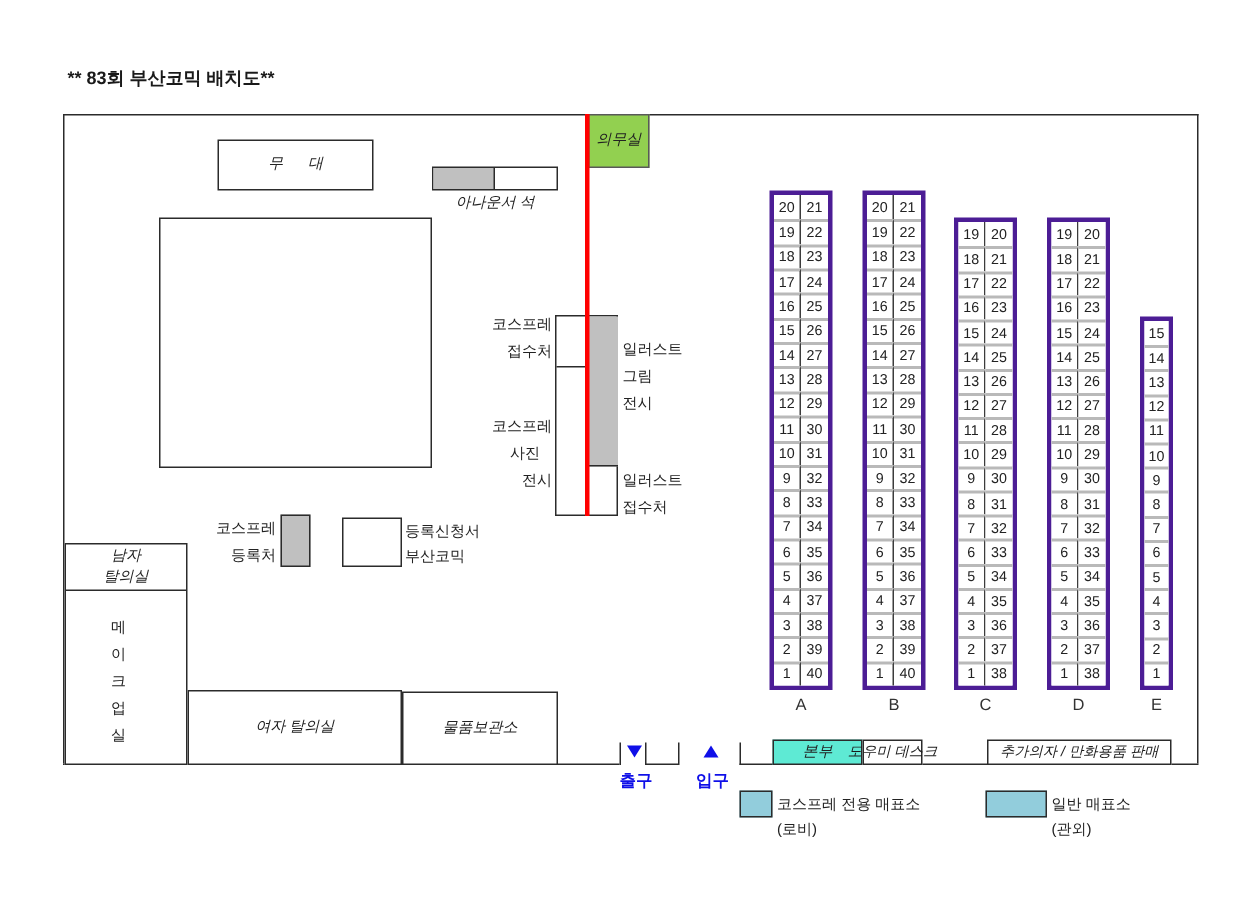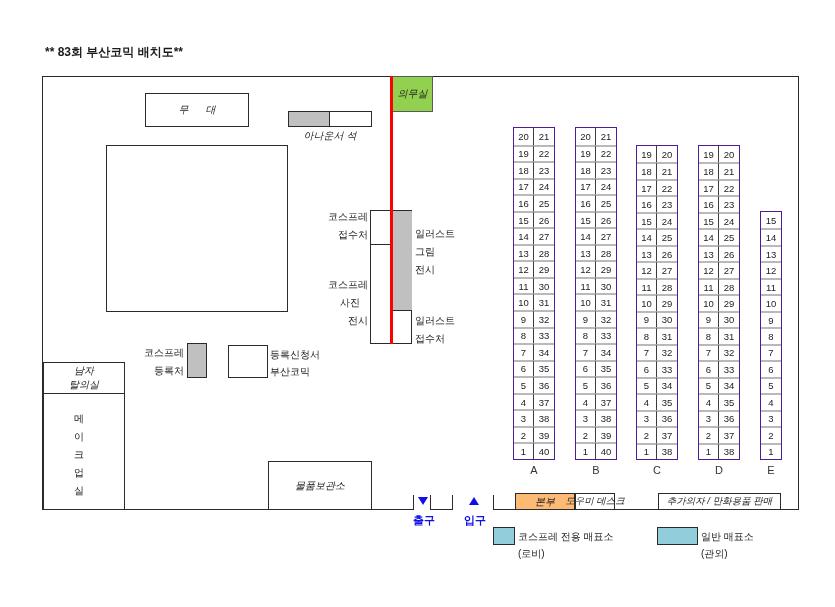--- a/index.html
+++ b/index.html
@@ -6,21 +6,21 @@
   #stage-area{position:relative;width:835px;height:607px;background:#ffffff;
     font-family:"Liberation Sans","DejaVu Sans",sans-serif;color:#1a1a1a;overflow:hidden;}
   .abs{position:absolute;box-sizing:border-box;}
   .box{border:1px solid #2b2b2b;background:#fff;}
   .lbl{font-size:10px;line-height:1.2;white-space:nowrap;color:#222;}
   .center{display:flex;align-items:center;justify-content:center;text-align:center;font-style:italic;}
   .rt{text-align:right;}
   .hline{height:1px;background:#2b2b2b;}
   .vtick{width:1px;background:#2b2b2b;}
   
-  .seat-table{display:grid;grid-auto-rows:1fr;border:1px solid #4c1d95;background:#fff;}
+  .seat-table{display:grid;grid-auto-rows:1fr;border:3px solid #4c1d95;background:#fff;}
   .seat-table.c2{grid-template-columns:1fr 1fr;}
   .seat-table.c1{grid-template-columns:1fr;}
   .cell{display:flex;align-items:center;justify-content:center;font-size:9.5px;color:#222;
     box-sizing:border-box;border-top:2px solid #b9b9b9;background:#fff;}
   .cell.r0{border-top:none;}
   .cell.vd{border-right:1px solid #3c3c3c;}
   .tlabel{font-size:11px;color:#333;text-align:center;}
   .tri{width:0;height:0;}
   .tri-down{border-left:5px solid transparent;border-right:5px solid transparent;border-top:8px solid #0f0fe8;}
   .tri-up{border-left:5px solid transparent;border-right:5px solid transparent;border-bottom:8px solid #0f0fe8;}
@@ -87,28 +87,29 @@
   <div class="abs lbl center" style="left:43px;top:365px;width:82px;">남자</div>
   <div class="abs lbl center" style="left:43px;top:379px;width:82px;">탈의실</div>
   <div class="abs makeup" style="left:43px;top:410px;width:72px;">
     <div>메</div>
     <div>이</div>
     <div>크</div>
     <div>업</div>
     <div>실</div>
   </div>
 
+  <div class="abs box center lbl" style="left:125px;top:460px;width:143px;height:50px;">여자 탈의실</div>
   <div class="abs box center lbl" style="left:268px;top:461px;width:104px;height:49px;">물품보관소</div>
 
   <div class="abs tri tri-down" style="left:418px;top:497px;"></div>
   <div class="abs tri tri-up" style="left:469px;top:497px;"></div>
   <div class="abs doorlbl" style="left:403px;top:513px;width:42px;">출구</div>
   <div class="abs doorlbl" style="left:454px;top:513px;width:42px;">입구</div>
 
-  <div class="abs center lbl" style="left:515px;top:493px;width:60px;height:17px;background:#fdba74;border:1px solid #2b2b2b;">본부</div>
+  <div class="abs center lbl" style="left:515px;top:493px;width:60px;height:17px;background:#5eead4;border:1px solid #2b2b2b;">본부</div>
   <div class="abs box center" style="left:575px;top:493px;width:40px;height:17px;font-size:9.5px;white-space:nowrap;">도우미 데스크</div>
   <div class="abs box center" style="left:658px;top:493px;width:123px;height:17px;font-size:9.5px;white-space:nowrap;">추가의자 / 만화용품 판매</div>
 
   <div class="abs" style="left:493px;top:527px;width:22px;height:18px;background:#92CDDC;border:1px solid #2b2b2b;"></div>
   <div class="abs lbl" style="left:518px;top:531px;">코스프레 전용 매표소</div>
   <div class="abs lbl" style="left:518px;top:548px;">(로비)</div>
   <div class="abs" style="left:657px;top:527px;width:41px;height:18px;background:#92CDDC;border:1px solid #2b2b2b;"></div>
   <div class="abs lbl" style="left:701px;top:531px;">일반 매표소</div>
   <div class="abs lbl" style="left:701px;top:548px;">(관외)</div>
 

